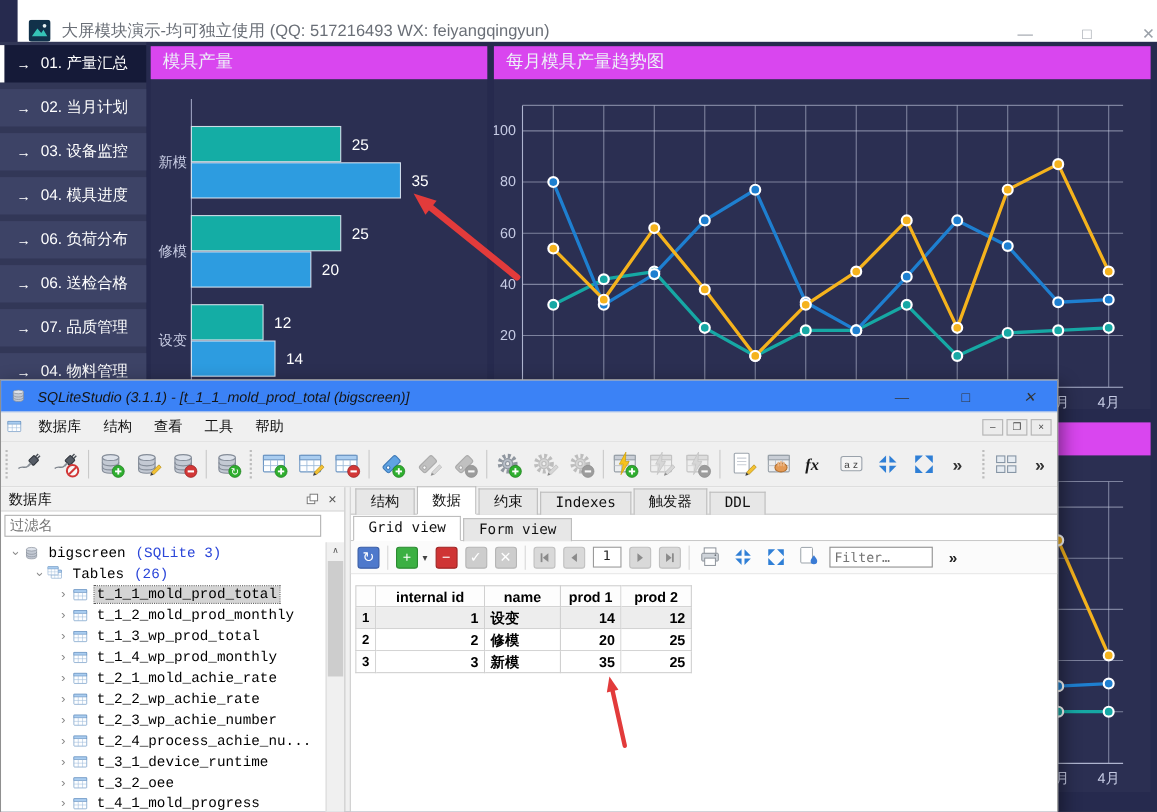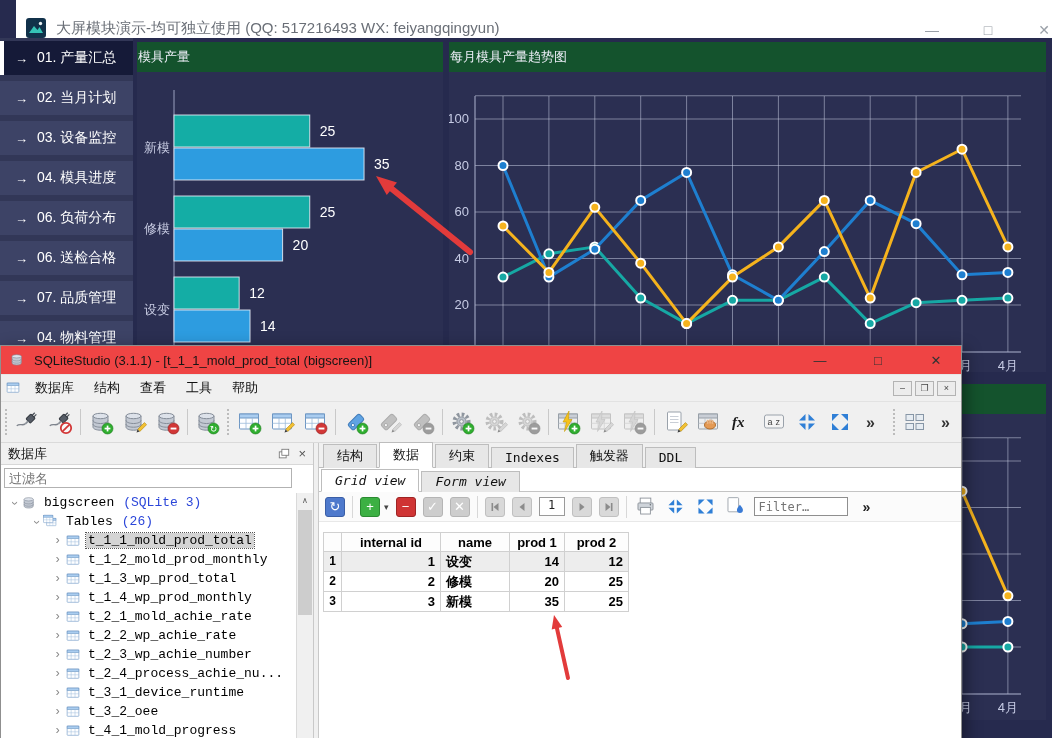--- a/index.html
+++ b/index.html
@@ -20,28 +20,28 @@
   .side-item { margin:0 0 6px 0; height:34px; background:#3D4366; color:#fff;
     display:flex; align-items:center; gap:9px; padding-left:15px; font-size:14px; cursor:pointer; }
   .side-item:first-child { margin-top:3px; }
   .side-item.active { background:#151A38; border-left:4px solid #ffffff; padding-left:11px; }
   .side-arrow { font-size:13px; font-weight:bold; }
 
   .panel { position:absolute; background:#2B2F52; }
   #panel-bar  { left:137px; top:4px;  width:306px; height:696px; }
   #panel-line { left:449px; top:4px;  width:597px; height:330px; }
   #panel-line2{ left:449px; top:346px; width:597px; height:336px; }
-  .panel-header { height:30px; background:#14532d; color:#EDEFF8; font-size:13px;
-    line-height:30px; padding-left:1px; }
+  .panel-header { height:30px; background:#d946ef; color:#EDEFF8; font-size:16px;
+    line-height:30px; padding-left:11px; }
   svg.chart { position:absolute; left:0; top:0; pointer-events:none; }
 
   
   #sqlite { position:absolute; left:0; top:345px; width:962px; height:400px;
     background:#f0f0f0; border:1px solid #8f8f8f; box-shadow:3px 5px 16px rgba(0,0,0,.45); z-index:10; }
-  .win-titlebar { height:29px; background:#ef4444; display:flex; align-items:center; border-bottom:1px solid #e6e6e6; }
+  .win-titlebar { height:29px; background:#3b82f6; display:flex; align-items:center; border-bottom:1px solid #e6e6e6;font-style:italic; }
   .win-icon { margin-left:8px; }
   .win-title { margin-left:9px; font-size:13px; color:#151515; }
   .win-controls { margin-left:auto; margin-right:18px; display:flex; gap:44px; }
   .win-controls span { color:#333; font-size:13px; width:14px; text-align:center; cursor:default; }
 
   .menubar { height:27px; background:#f0f0f0; display:flex; align-items:center; border-bottom:1px solid #e2e2e2; }
   .menu-appicon { margin:0 4px 0 4px; }
   .menu-item { padding:4px 10px; font-size:13px; color:#111; cursor:default; }
   .mdi-controls { margin-left:auto; margin-right:5px; display:flex; gap:3px; }
   .mdi-btn { width:19px; height:15px; border:1px solid #b3b3b3; background:#ececec;
@@ -83,21 +83,21 @@
   #rightpane { position:absolute; left:318px; top:0; right:0; bottom:0; background:#fff; }
   .obj-tabs { height:25px; background:#f0f0f0; display:flex; align-items:flex-end;
     padding-left:4px; border-bottom:1px solid #bdbdbd;
     font-family:"DejaVu Sans Mono",monospace; }
   .tab { padding:2px 13px 3px 13px; border:1px solid #bdbdbd; border-bottom:none;
     background:#e7e7e7; margin-right:2px; font-size:13px; color:#111;
     margin-bottom:-1px; cursor:pointer; }
   .tab.active { background:#fff; border-bottom:1px solid #fff; padding-top:3px; }
   .view-tabs { height:24px; background:#fff; display:flex; align-items:flex-end;
     padding-left:2px; border-bottom:1px solid #c4c4c4;
-    font-family:"DejaVu Sans Mono",monospace;font-style:italic; }
+    font-family:"DejaVu Sans Mono",monospace; }
 
   .grid-toolbar { height:30px; display:flex; align-items:center; gap:7px;
     padding-left:6px; background:#fbfbfb; border-bottom:1px solid #e8e8e8; }
   .gt-sep { width:1px; height:22px; background:#d8d8d8; }
   .gbtn { width:20px; height:20px; border-radius:3px; display:flex; align-items:center;
     justify-content:center; color:#fff; font-size:13px; cursor:pointer; }
   .gbtn.blue { background:#4e79cc; border:1px solid #3a5ea6; }
   .gbtn.green { background:#3cb043; border:1px solid #2b8a31; }
   .gbtn.red { background:#cf3434; border:1px solid #9e2424; }
   .gbtn.gray { background:#cdcdcd; border:1px solid #b5b5b5; }

